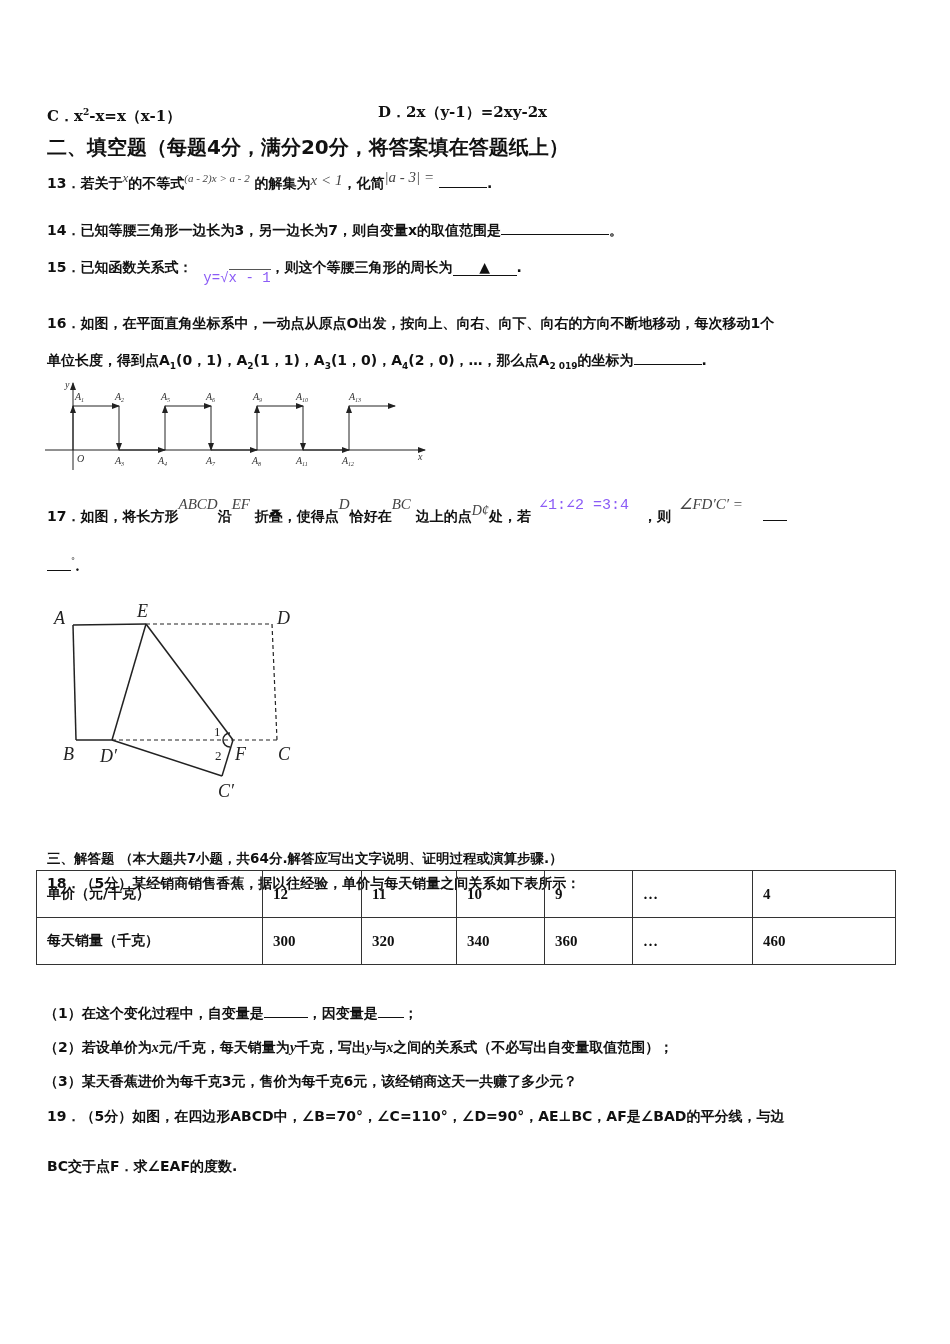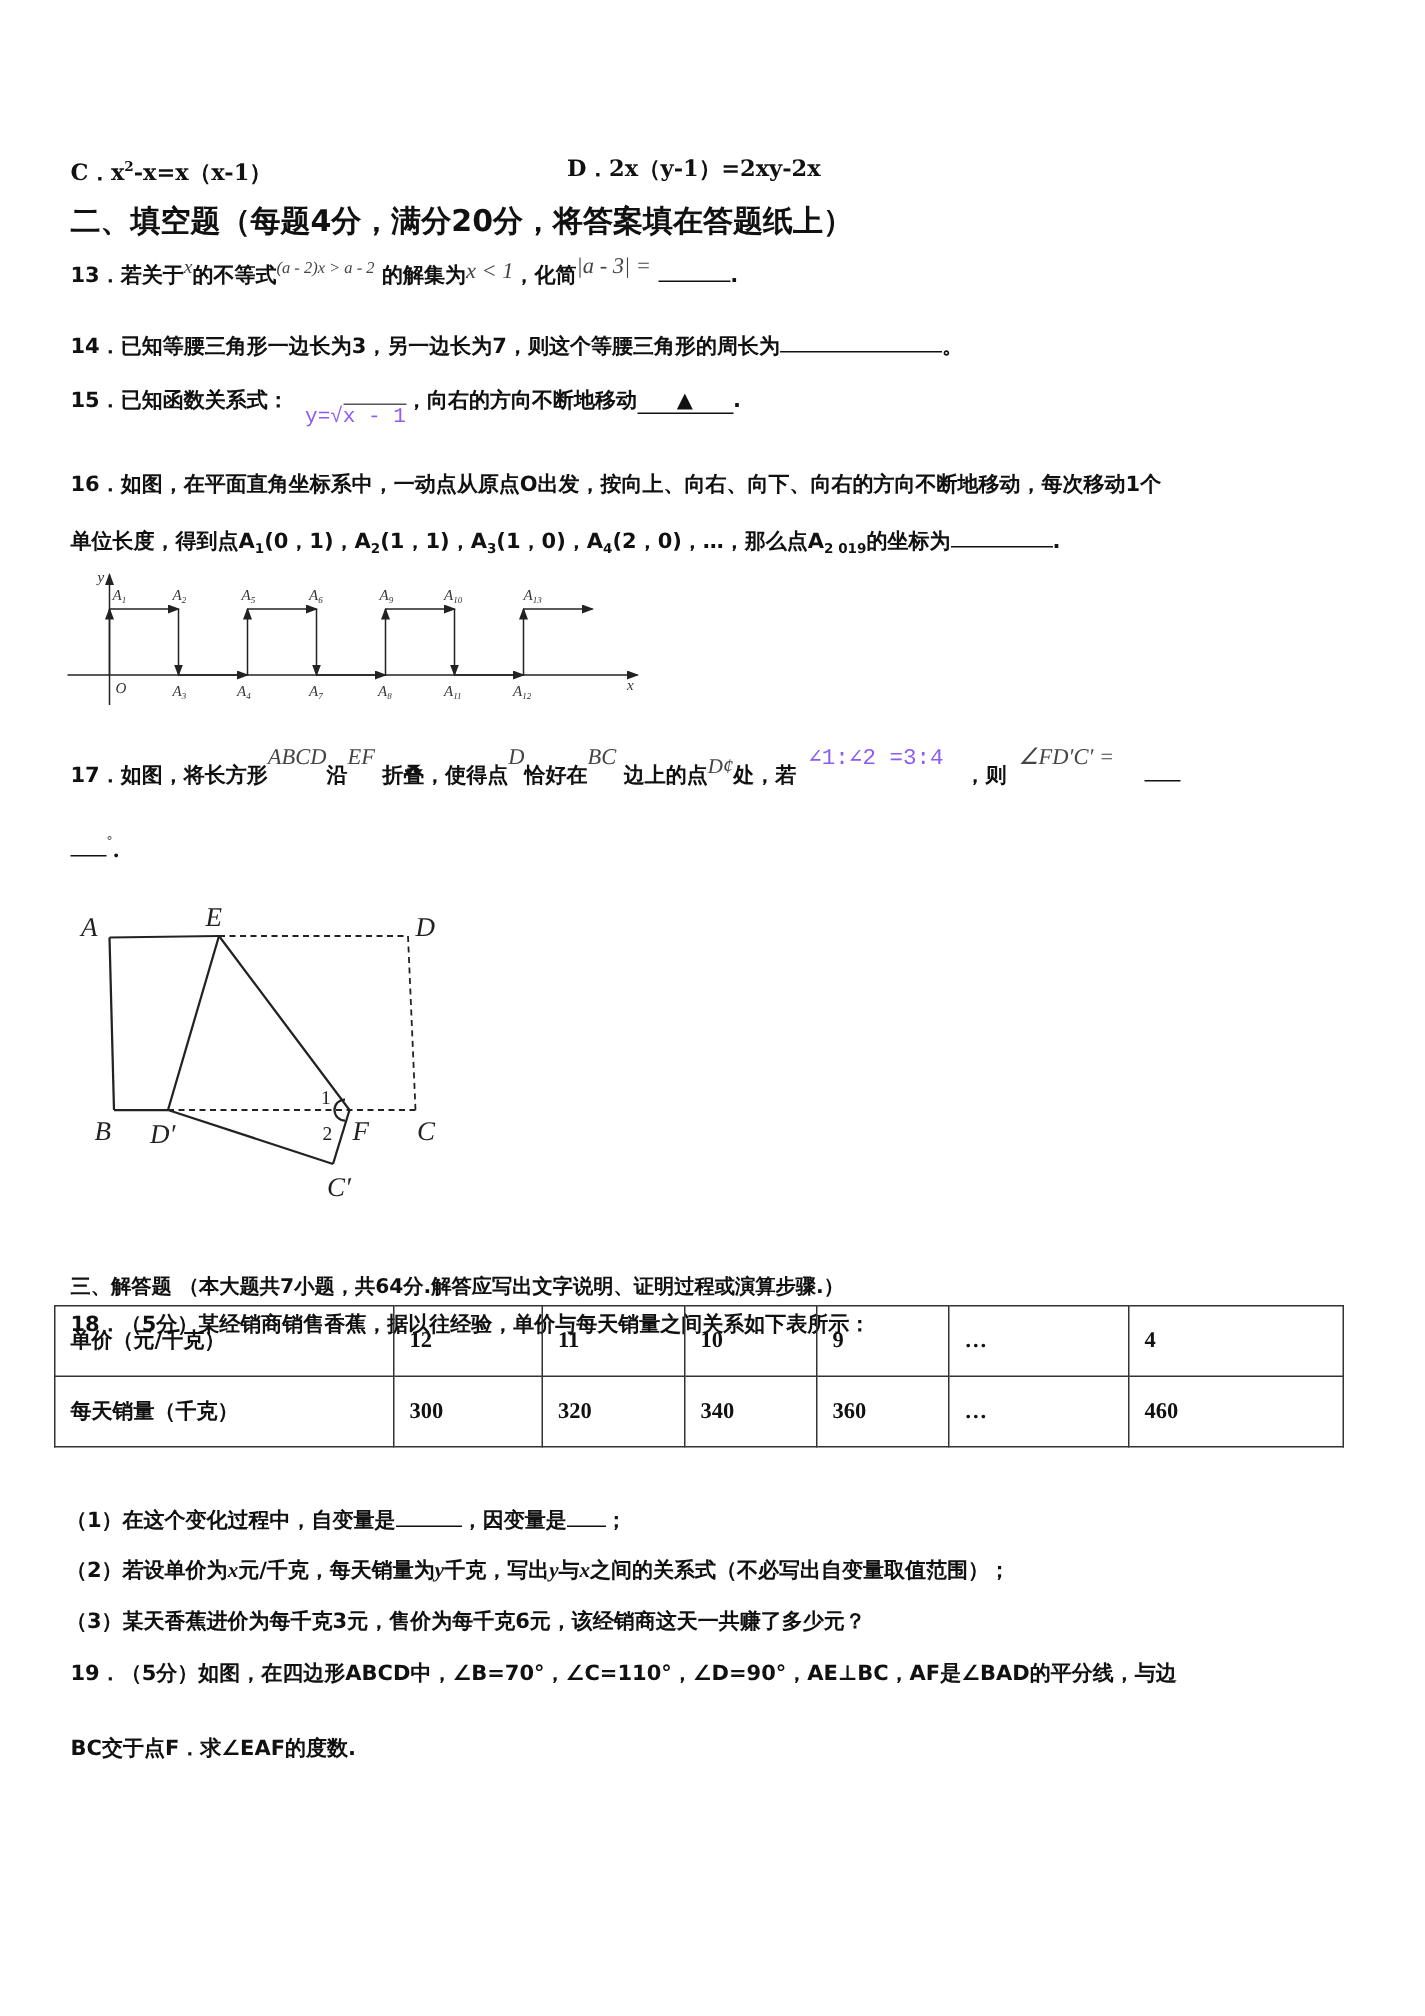--- a/index.html
+++ b/index.html
@@ -29,26 +29,26 @@
 </div>
 
 <div class="abs t b" style="left:47px;top:137px;font-family:'DejaVu Sans',sans-serif;font-size:20px;">二、填空题（每题4分，满分20分，将答案填在答题纸上）</div>
 
 <div class="abs t b" style="left:47px;top:173px;font-family:'DejaVu Sans',sans-serif;font-size:14px;">
   <span>13．</span><span>若关于</span><span class="m" style="font-size:13px;position:relative;top:-6px;">x</span><span>的不等式</span><span class="m" style="font-size:11px;position:relative;top:-6px;">(a - 2)x &gt; a - 2</span> <span>的解集为</span><span class="m" style="font-size:15px;position:relative;top:-3px;">x &lt; 1</span><span>，化简</span><span class="m" style="font-size:15px;position:relative;top:-6px;">|a - 3| =</span>
   <span class="blank" style="width:48px;"></span><span>.</span>
 </div>
 
 <div class="abs t b" style="left:47px;top:220px;font-family:'DejaVu Sans',sans-serif;font-size:14px;">
-  <span>14．</span><span>已知等腰三角形一边长为3，另一边长为7，则这个等腰三角形的周长为</span><span class="blank" style="width:108px;"></span><span>。</span>
+  <span>14．</span><span>已知等腰三角形一边长为3，另一边长为7，则自变量x的取值范围是</span><span class="blank" style="width:108px;"></span><span>。</span>
 </div>
 
 <div class="abs t b" style="left:47px;top:257px;font-family:'DejaVu Sans',sans-serif;font-size:14px;">
   <span>15．</span><span>已知函数关系式：</span>
-  <span class="ml" style="font-size:14px;position:relative;top:10px;margin-left:6px;"><span>y=</span>√<span style="border-top:1px solid #555;">x - 1</span></span><span>，向右的方向不断地移动</span><span class="blank" style="width:64px;text-align:center;font-size:14px;line-height:12px;"><span>▲</span></span><span>.</span>
+  <span class="ml" style="font-size:14px;position:relative;top:10px;margin-left:6px;"><span>y=</span>√<span style="border-top:1px solid #555;">x - 1</span></span><span>，则这个等腰三角形的周长为</span><span class="blank" style="width:64px;text-align:center;font-size:14px;line-height:12px;"><span>▲</span></span><span>.</span>
 </div>
 
 <div class="abs t b" style="left:47px;top:313px;font-family:'DejaVu Sans',sans-serif;font-size:14px;">
   <span>16．</span><span>如图，在平面直角坐标系中，一动点从原点O出发，按向上、向右、向下、向右的方向不断地移动，每次移动1个</span>
 </div>
 <div class="abs t b" style="left:47px;top:350px;font-family:'DejaVu Sans',sans-serif;font-size:14px;">
   <span>单位长度，得到点</span><span><span>A</span><sub>1</sub><span>(0，1)</span>，</span><span><span>A</span><sub>2</sub><span>(1，1)</span>，</span><span><span>A</span><sub>3</sub><span>(1，0)</span>，</span><span><span>A</span><sub>4</sub><span>(2，0)</span>，</span><span>…，那么点</span><span>A</span><sub>2 019</sub><span>的坐标为</span><span class="blank" style="width:68px;"></span><span>.</span>
 </div>
 
 <svg class="abs" style="left:40px;top:378px;" width="400" height="95">

